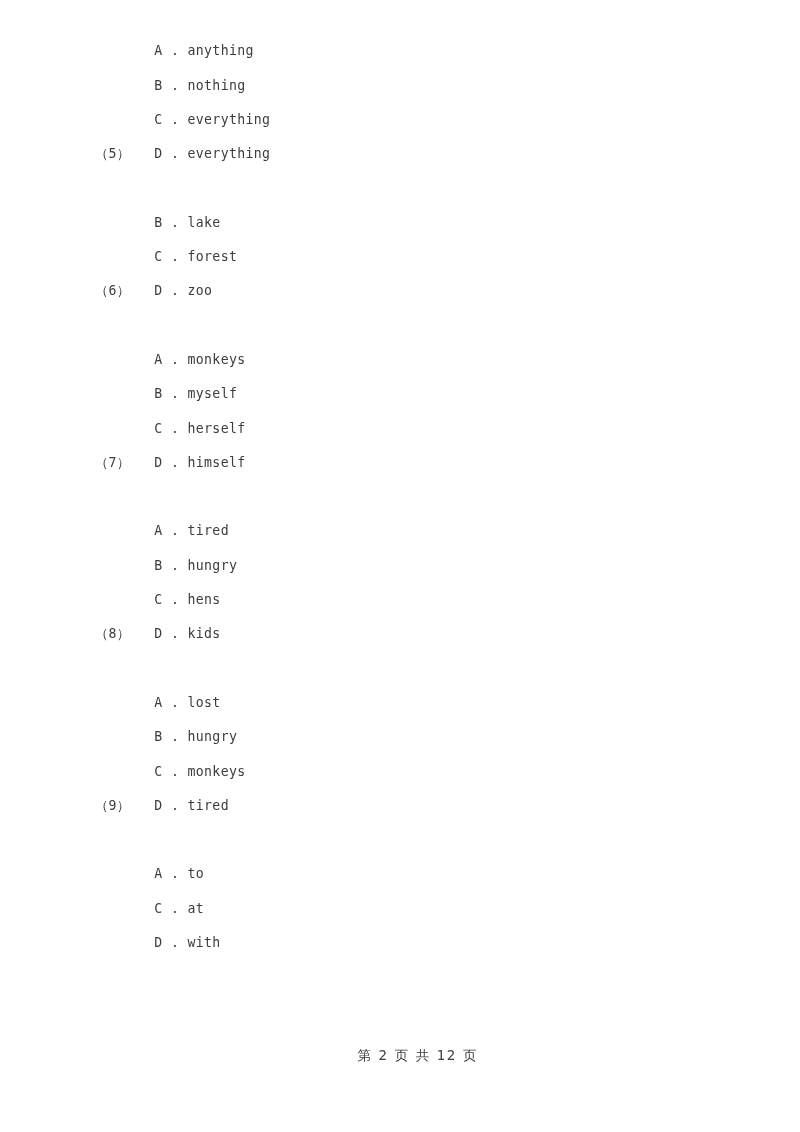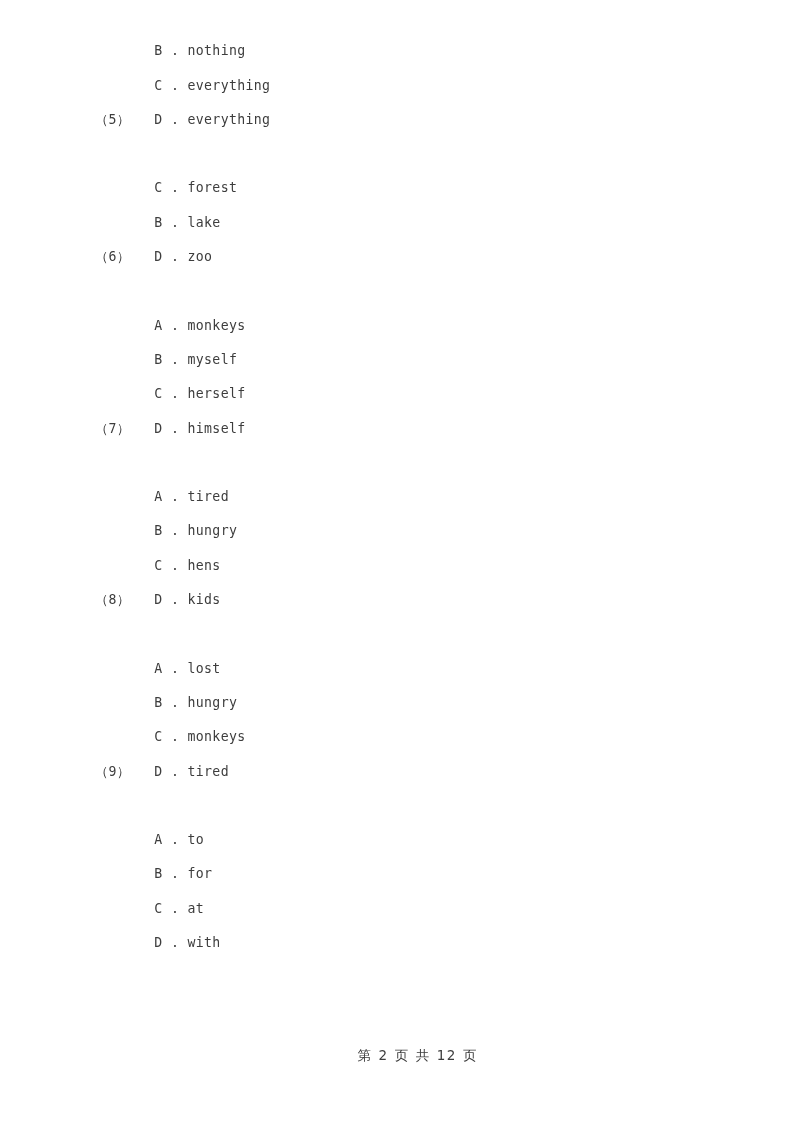--- a/index.html
+++ b/index.html
@@ -83,37 +83,40 @@
 </style>
 </head>
 <body>
 
 <div class="page">
 
   <div class="content">
 
     <div>
       <div class="opt-line">
+        <span class="opt-letter">A</span><span class="opt-sep"> . </span><span class="opt-text">anything</span>
+      </div>
+      <div class="opt-line">
         <span class="opt-letter">B</span><span class="opt-sep"> . </span><span class="opt-text">nothing</span>
       </div>
       <div class="opt-line">
         <span class="opt-letter">C</span><span class="opt-sep"> . </span><span class="opt-text">everything</span>
       </div>
       <div class="opt-line">
         <span class="opt-letter">D</span><span class="opt-sep"> . </span><span class="opt-text">everything</span>
       </div>
     </div>
 
     <div>
       <div class="qnum-line">（5）</div>
       <div class="opt-line">
-        <span class="opt-letter">C</span><span class="opt-sep"> . </span><span class="opt-text">forest</span>
+        <span class="opt-letter">B</span><span class="opt-sep"> . </span><span class="opt-text">lake</span>
       </div>
       <div class="opt-line">
-        <span class="opt-letter">B</span><span class="opt-sep"> . </span><span class="opt-text">lake</span>
+        <span class="opt-letter">C</span><span class="opt-sep"> . </span><span class="opt-text">forest</span>
       </div>
       <div class="opt-line">
         <span class="opt-letter">D</span><span class="opt-sep"> . </span><span class="opt-text">zoo</span>
       </div>
     </div>
 
     <div>
       <div class="qnum-line">（6）</div>
       <div class="opt-line">
         <span class="opt-letter">A</span><span class="opt-sep"> . </span><span class="opt-text">monkeys</span>
@@ -160,23 +163,20 @@
         <span class="opt-letter">D</span><span class="opt-sep"> . </span><span class="opt-text">tired</span>
       </div>
     </div>
 
     <div>
       <div class="qnum-line">（9）</div>
       <div class="opt-line">
         <span class="opt-letter">A</span><span class="opt-sep"> . </span><span class="opt-text">to</span>
       </div>
       <div class="opt-line">
-        <span class="opt-letter">B</span><span class="opt-sep"> . </span><span class="opt-text">for</span>
-      </div>
-      <div class="opt-line">
         <span class="opt-letter">C</span><span class="opt-sep"> . </span><span class="opt-text">at</span>
       </div>
       <div class="opt-line">
         <span class="opt-letter">D</span><span class="opt-sep"> . </span><span class="opt-text">with</span>
       </div>
     </div>
 
   </div>
 
   <div class="footer">

